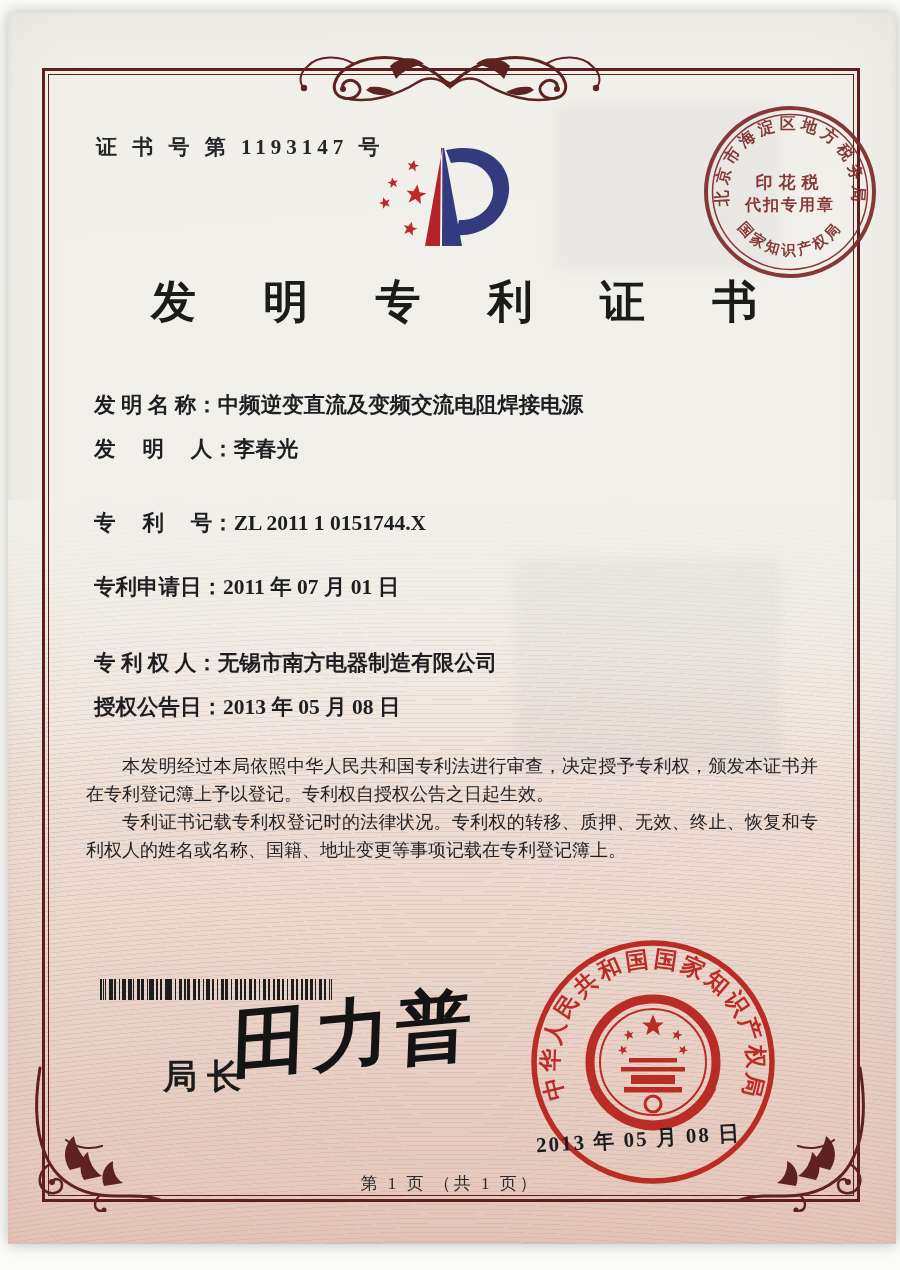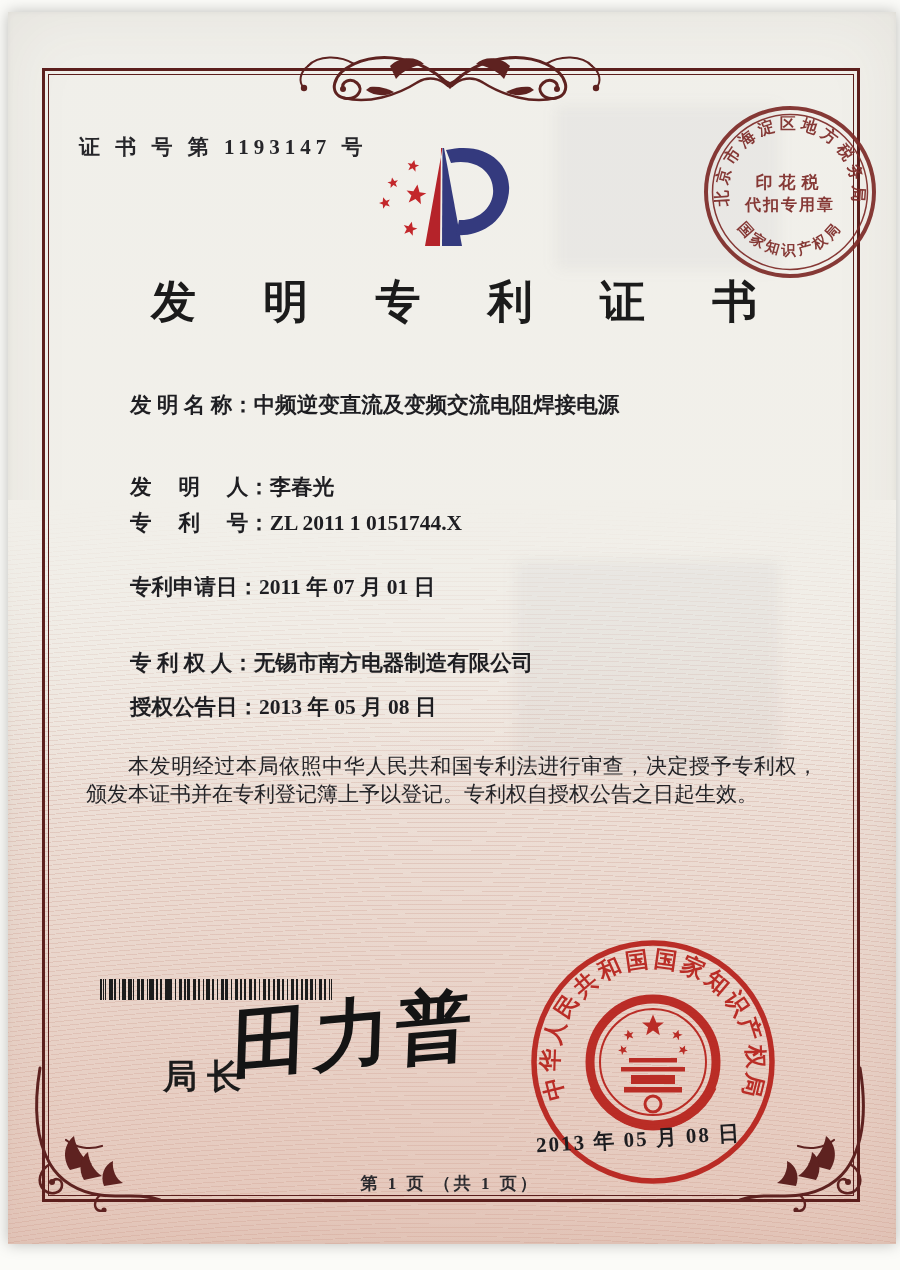--- a/index.html
+++ b/index.html
@@ -35,37 +35,37 @@
     border:3px solid #5c1f1d;box-sizing:border-box;
   }
   .frame::after{
     content:"";position:absolute;inset:3px;border:1px solid #5c1f1d;
   }
   svg.orn{position:absolute;color:#5e2220;}
   .orn-top{left:270px;top:42px;width:360px;height:74px;}
   .orn-bl{left:26px;top:1062px;width:150px;height:150px;}
   .orn-br{left:724px;top:1062px;width:150px;height:150px;}
   .cert-no{
-    position:absolute;left:79px;top:133px;font-size:21px;letter-spacing:5px;
+    position:absolute;left:96px;top:133px;font-size:21px;letter-spacing:5px;
     color:#26262a;font-weight:600;
   }
   .stamp{position:absolute;left:700px;top:102px;width:180px;height:180px;opacity:.92;}
   .logo{position:absolute;left:372px;top:140px;width:150px;height:112px;}
   .title{
     position:absolute;left:0;top:268px;width:100%;text-align:center;
     font-size:45px;font-weight:700;color:#1b1b1b;letter-spacing:28px;text-indent:28px;margin:4px;
   }
-  .row{position:absolute;left:94px;font-size:21.5px;font-weight:600;color:#1e1e22;white-space:nowrap;margin-left:36px;}
+  .row{position:absolute;left:94px;font-size:21.5px;font-weight:600;color:#1e1e22;white-space:nowrap;}
   .row .lbl{display:inline-block;}
   .row .val{display:inline-block;}
-  .row.r1{top:390px;} .row.r2{top:472px;text-align:center;} .row.r3{top:508px;}
+  .row.r1{top:390px;} .row.r2{top:434px;text-align:center;} .row.r3{top:508px;}
   .row.r4{top:572px;} .row.r5{top:648px;} .row.r6{top:692px;}
   .body-text{position:absolute;left:86px;top:752px;width:732px;}
   .body-text p{
-    margin:0;font-size:21px;line-height:28px;color:#232327;font-weight:500;
+    margin:0;font-size:18px;line-height:28px;color:#232327;font-weight:500;
     text-indent:2em;text-align:justify;
   }
   .barcode{
     position:absolute;left:100px;top:979px;width:233px;height:21px;
     background-image:
       repeating-linear-gradient(90deg,#1c1c1c 0 2px,transparent 2px 5px,#1c1c1c 5px 6px,transparent 6px 9px,#1c1c1c 9px 12px,transparent 12px 14px),
       repeating-linear-gradient(90deg,transparent 0 3px,#1c1c1c 3px 4px,transparent 4px 11px,#1c1c1c 11px 13px,transparent 13px 19px);
   }
   .director{
     position:absolute;left:163px;top:1054px;font-size:34px;letter-spacing:10px;
@@ -75,21 +75,21 @@
     position:absolute;left:232px;top:996px;font-size:76px;font-weight:700;color:#141414;
     transform:rotate(-5deg) skewX(-7deg);letter-spacing:6px;line-height:1;
   }
   .seal{position:absolute;left:527px;top:936px;width:252px;height:252px;opacity:.93;}
   .seal-date{
     position:absolute;left:536px;top:1125px;font-size:21px;font-weight:600;color:#1d1d20;
     letter-spacing:2px;transform:rotate(-3.5deg);white-space:nowrap;
   }
   .footer{
     position:absolute;left:0;top:1172px;width:100%;text-align:center;
-    font-size:17px;letter-spacing:3px;color:#2a2a2e;font-weight:700;
+    font-size:17px;letter-spacing:3px;color:#2a2a2e;font-weight:400;
   }
   text{font-family:"Liberation Serif","DejaVu Serif",serif;}
 </style>
 </head>
 <body>
 
 <svg width="0" height="0" style="position:absolute" aria-hidden="true">
   <defs>
     <path id="star5" d="M0,-10 L2.94,-3.09 L9.51,-3.09 L4.26,1.18 L5.88,8.09 L0,3.82 L-5.88,8.09 L-4.26,1.18 L-9.51,-3.09 L-2.94,-3.09 Z"></path>
     <g id="curl">
@@ -217,20 +217,21 @@
 </div>
 <div class="row r5">
   <span class="lbl">专 利 权 人：</span><span class="val">无锡市南方电器制造有限公司</span>
 </div>
 <div class="row r6">
   <span class="lbl">授权公告日：</span><span class="val">2013 年 05 月 08 日</span>
 </div>
 
 <div class="body-text">
   <p>本发明经过本局依照中华人民共和国专利法进行审查，决定授予专利权，颁发本证书并在专利登记簿上予以登记。专利权自授权公告之日起生效。</p>
+  <p>专利证书记载专利权登记时的法律状况。专利权的转移、质押、无效、终止、恢复和专利权人的姓名或名称、国籍、地址变更等事项记载在专利登记簿上。</p>
 </div>
 
 <div class="barcode"></div>
 
 <div class="director">局长</div>
 <div class="signature">田力普</div>
 
 <svg class="seal" viewBox="0 0 252 252">
   <defs>
     <path id="sealRing" d="M58.8,193.2 A95,95 0 1 1 193.2,193.2" fill="none"></path>

